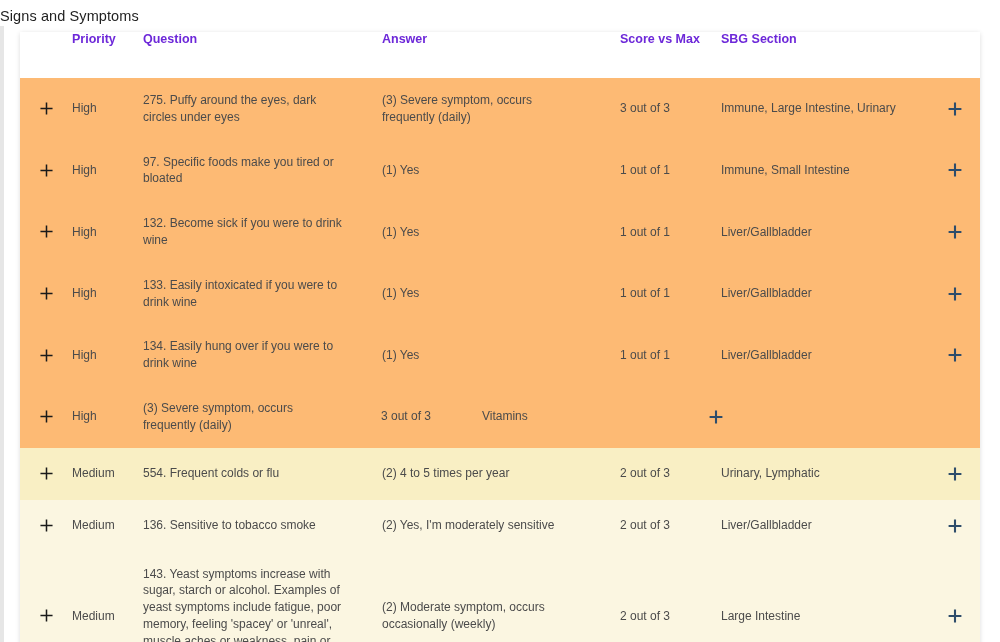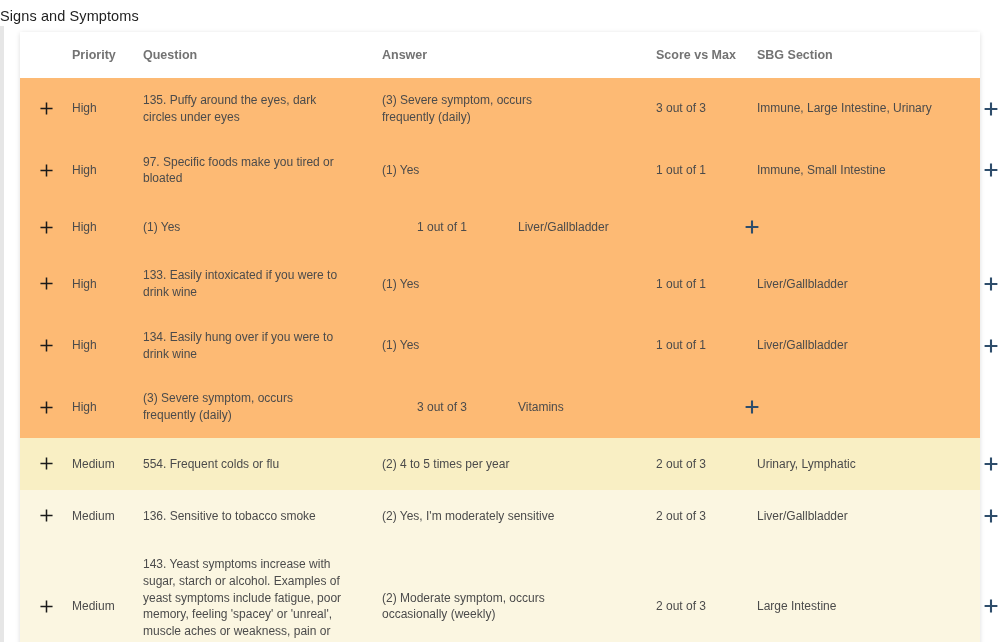--- a/index.html
+++ b/index.html
@@ -28,45 +28,45 @@
     position: absolute;
     left: 20px; top: 32px;
     width: 960px;
     min-height: 620px;
     background: #ffffff;
     box-shadow: 0 1px 5px rgba(0,0,0,0.14);
     border-radius: 2px;
   }
   .tbl-header {
     display: flex;
-    align-items: center;
+    align-items: flex-start;
     height: 46px;
     background: #ffffff;
     font-size: 12.5px;
     font-weight: 700;
-    color: #737373;
+    color: #6d28d9;
   }
   .tbl-row {
     display: flex;
     align-items: center;
     padding: 14px 0;
     font-size: 12px;
     color: #4b4b4b;
     line-height: 1.4;
   }
   .tone-high        { background: #fdba74; }
   .tone-medium-dark { background: #f9efc4; }
   .tone-medium      { background: #fbf6e1; }
   .tone-medium.last { min-height: 126px; padding-bottom: 40px; }
 
   .col-exp-l { width: 52px;  flex: none; display: flex; justify-content: center; }
   .col-pri   { width: 71px;  flex: none; }
   .col-q     { width: 239px; flex: none; padding-right: 30px; }
   .col-a     { width: 238px; flex: none; padding-right: 34px; }
-  .col-s     { width: 101px; flex: none; margin-left: 36px; }
+  .col-s     { width: 101px; flex: none; }
   .col-sbg   { width: 209px; flex: none; padding-right: 10px; }
   .col-exp-r { width: 50px;  flex: none; display: flex; justify-content: center; }
 
   .expander {
     background: none;
     border: none;
     padding: 0;
     cursor: pointer;
     display: flex;
     align-items: center;
@@ -97,21 +97,21 @@
         <div class="col-exp-l">
           <button class="expander">
             <span>
               <svg width="17" height="17" viewBox="0 0 18 18">
                 <path d="M9 2.6v12.8M2.6 9h12.8" stroke="#1a1a1a" stroke-width="1.6" fill="none"></path>
               </svg>
             </span>
           </button>
         </div>
         <div class="col-pri">High</div>
-        <div class="col-q">135. Puffy around the eyes, dark circles under eyes</div>
+        <div class="col-q">275. Puffy around the eyes, dark circles under eyes</div>
         <div class="col-a">(3) Severe symptom, occurs frequently (daily)</div>
         <div class="col-s">3 out of 3</div>
         <div class="col-sbg">Immune, Large Intestine, Urinary</div>
         <div class="col-exp-r">
           <button class="expander">
             <span>
               <svg width="18" height="18" viewBox="0 0 18 18">
                 <path d="M9 2.6v12.8M2.6 9h12.8" stroke="#2e4d6b" stroke-width="2.1" fill="none"></path>
               </svg>
             </span>
@@ -147,20 +147,21 @@
         <div class="col-exp-l">
           <button class="expander">
             <span>
               <svg width="17" height="17" viewBox="0 0 18 18">
                 <path d="M9 2.6v12.8M2.6 9h12.8" stroke="#1a1a1a" stroke-width="1.6" fill="none"></path>
               </svg>
             </span>
           </button>
         </div>
         <div class="col-pri">High</div>
+        <div class="col-q">132. Become sick if you were to drink wine</div>
         <div class="col-a">(1) Yes</div>
         <div class="col-s">1 out of 1</div>
         <div class="col-sbg">Liver/Gallbladder</div>
         <div class="col-exp-r">
           <button class="expander">
             <span>
               <svg width="18" height="18" viewBox="0 0 18 18">
                 <path d="M9 2.6v12.8M2.6 9h12.8" stroke="#2e4d6b" stroke-width="2.1" fill="none"></path>
               </svg>
             </span>

